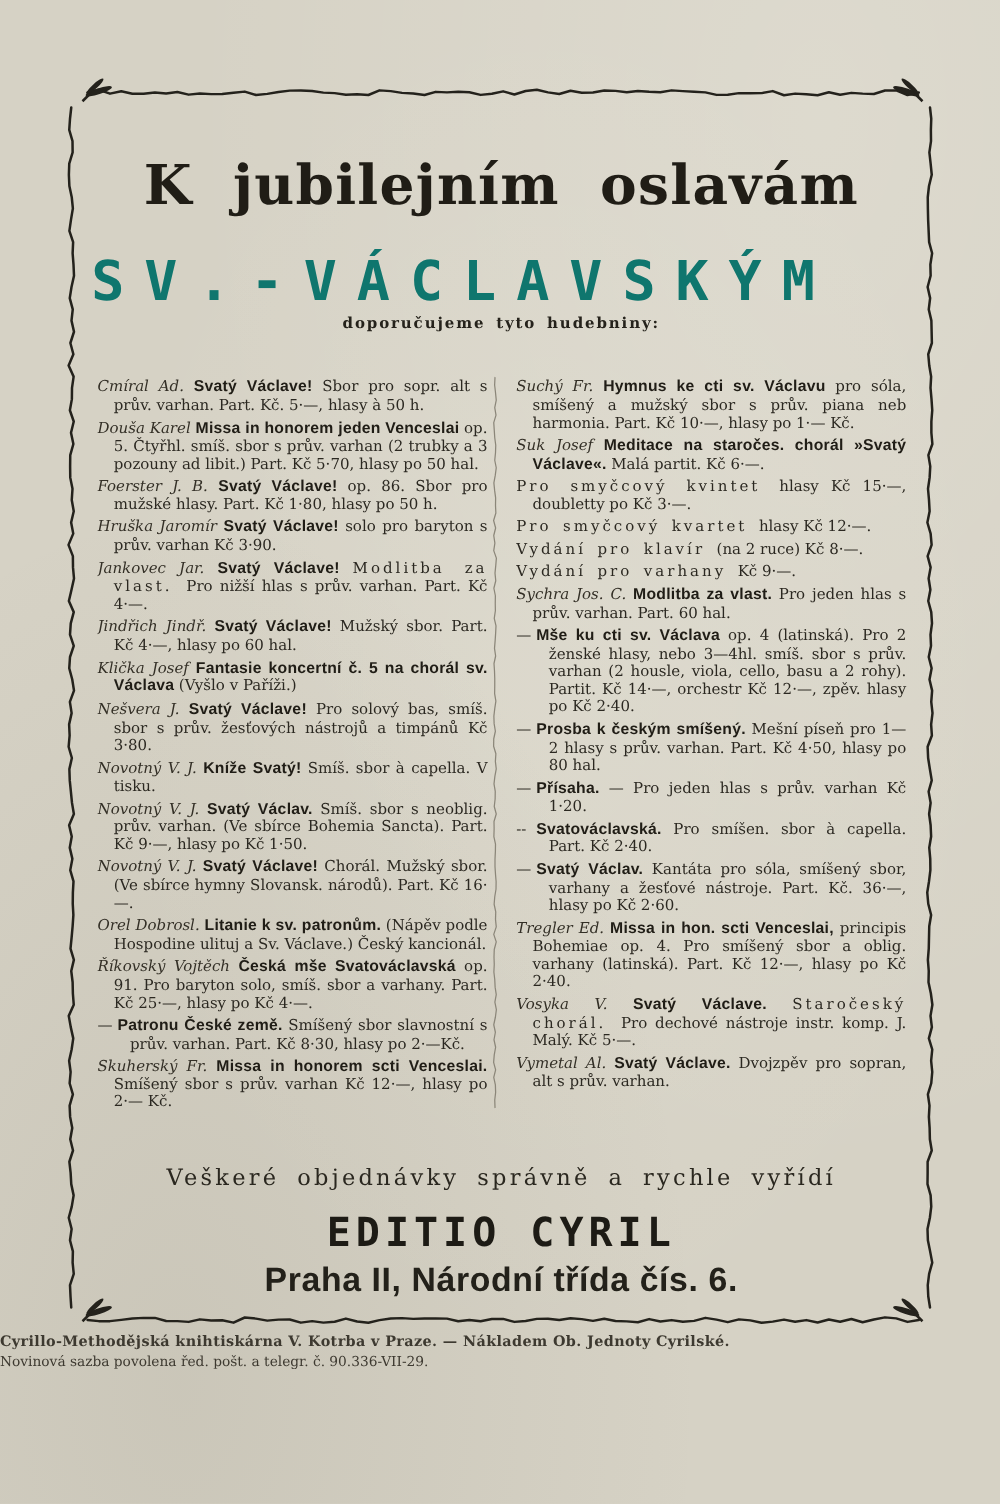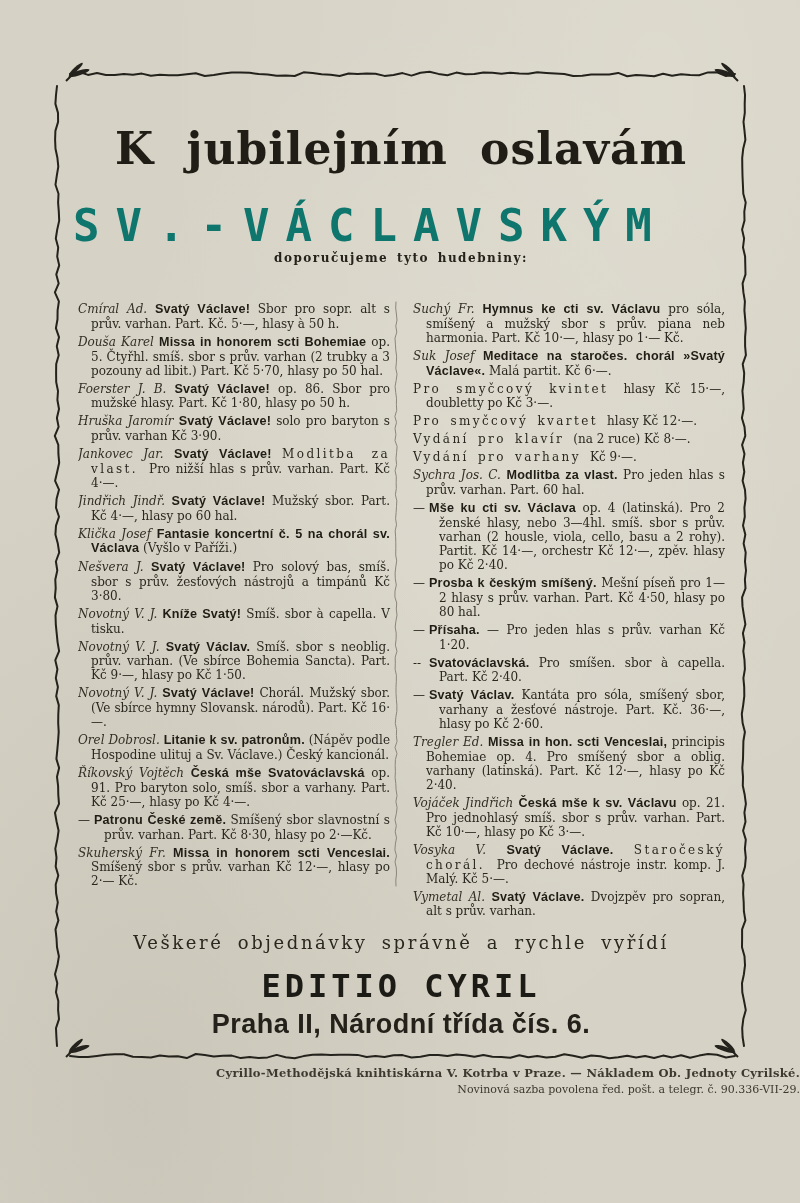--- a/index.html
+++ b/index.html
@@ -50,21 +50,21 @@
   .publisher{
     margin-top:14px;text-align:center;
     font-family:"DejaVu Sans Mono",monospace;font-weight:bold;
     font-size:32px;letter-spacing:4px;color:#1d1b15;
   }
   .address{
     margin-top:4px;text-align:center;
     font-family:Liberation Sans, sans-serif;font-weight:bold;
     font-size:27px;letter-spacing:0.5px;color:#23211a;
   }
-  .imprint{position:absolute;left:0;top:1066px;width:800px;text-align:right;color:#3d3930;}
+  .imprint{position:absolute;left:0;top:1066px;width:800px;text-align:left;color:#3d3930;}
   .imprint-line1{font-size:11.5px;font-weight:bold;letter-spacing:0.3px;}
   .imprint-line2{font-size:11px;margin-top:3px;}
 </style>
 </head>
 <body>
 
 <svg id="frame-svg" class="frame-svg" viewBox="0 0 800 1203" xmlns="http://www.w3.org/2000/svg">
     <path d="M70,74 L79.0,71.8 L88.0,74.9 L97.0,73.0 L105.9,75.0 L114.9,75.0 L123.9,74.0 L132.9,74.8 L141.9,73.6 L150.9,75.7 L159.9,74.8 L168.9,75.3 L177.8,75.2 L186.8,74.2 L195.8,73.3 L204.8,76.0 L213.8,75.1 L222.8,73.6 L231.8,72.5 L240.7,72.4 L249.7,72.8 L258.7,74.1 L267.7,74.5 L276.7,75.8 L285.7,75.4 L294.7,76.0 L303.6,72.3 L312.6,72.9 L321.6,74.3 L330.6,74.8 L339.6,76.0 L348.6,73.5 L357.6,73.9 L366.6,73.4 L375.5,73.8 L384.5,75.9 L393.5,75.0 L402.5,73.1 L411.5,75.6 L420.5,72.8 L429.5,71.8 L438.4,73.9 L447.4,75.2 L456.4,72.6 L465.4,74.2 L474.4,74.0 L483.4,72.4 L492.4,72.7 L501.4,73.8 L510.3,72.8 L519.3,73.4 L528.3,73.8 L537.3,72.3 L546.3,72.9 L555.3,73.4 L564.3,73.9 L573.2,75.9 L582.2,75.8 L591.2,74.5 L600.2,74.6 L609.2,74.5 L618.2,72.9 L627.2,76.2 L636.1,74.9 L645.1,75.4 L654.1,76.2 L663.1,73.8 L672.1,75.8 L681.1,74.3 L690.1,74.9 L699.1,75.2 L708.0,72.4 L717.0,72.3 L726.0,76.0 L735.0,74.0" fill="none" stroke="#24221c" stroke-width="2" stroke-linejoin="round" stroke-linecap="round"></path>
     <path d="M744,86 L745.0,95.0 L744.7,103.9 L744.8,112.9 L743.5,121.9 L744.5,130.9 L745.4,139.8 L743.2,148.8 L742.2,157.8 L742.3,166.7 L742.5,175.7 L742.9,184.7 L743.3,193.7 L745.7,202.6 L744.3,211.6 L744.5,220.6 L742.1,229.6 L744.1,238.5 L743.0,247.5 L745.1,256.5 L745.3,265.4 L745.5,274.4 L742.6,283.4 L743.4,292.4 L744.9,301.3 L744.4,310.3 L745.2,319.3 L745.8,328.2 L745.1,337.2 L745.1,346.2 L745.9,355.2 L742.7,364.1 L744.2,373.1 L743.7,382.1 L742.4,391.0 L743.2,400.0 L743.7,409.0 L741.9,418.0 L744.5,426.9 L745.3,435.9 L742.1,444.9 L744.5,453.9 L742.9,462.8 L744.3,471.8 L742.6,480.8 L745.0,489.7 L745.6,498.7 L744.4,507.7 L744.8,516.7 L743.0,525.6 L745.3,534.6 L743.6,543.6 L745.7,552.5 L745.0,561.5 L746.0,570.5 L744.9,579.5 L745.5,588.4 L742.1,597.4 L742.5,606.4 L743.9,615.3 L745.4,624.3 L742.9,633.3 L744.5,642.3 L743.3,651.2 L744.5,660.2 L744.9,669.2 L743.4,678.1 L744.2,687.1 L744.3,696.1 L743.2,705.1 L741.8,714.0 L742.6,723.0 L744.9,732.0 L743.4,741.0 L743.2,749.9 L743.0,758.9 L742.3,767.9 L743.0,776.8 L742.8,785.8 L744.7,794.8 L745.9,803.8 L744.4,812.7 L745.5,821.7 L743.1,830.7 L745.8,839.6 L744.9,848.6 L745.8,857.6 L745.0,866.6 L742.3,875.5 L743.6,884.5 L743.1,893.5 L743.7,902.4 L743.9,911.4 L745.4,920.4 L742.1,929.4 L742.1,938.3 L742.0,947.3 L744.5,956.3 L745.0,965.3 L743.9,974.2 L742.0,983.2 L742.3,992.2 L744.1,1001.1 L745.8,1010.1 L743.3,1019.1 L742.2,1028.1 L742.6,1037.0 L744.0,1046.0" fill="none" stroke="#24221c" stroke-width="2" stroke-linejoin="round" stroke-linecap="round"></path>
     <path d="M735,1056 L726.0,1057.5 L717.0,1054.7 L708.0,1053.9 L699.1,1055.6 L690.1,1057.8 L681.1,1055.2 L672.1,1057.4 L663.1,1055.6 L654.1,1058.0 L645.1,1056.1 L636.1,1057.4 L627.2,1055.7 L618.2,1057.3 L609.2,1058.2 L600.2,1056.3 L591.2,1055.5 L582.2,1057.7 L573.2,1055.7 L564.3,1054.3 L555.3,1056.7 L546.3,1057.4 L537.3,1056.1 L528.3,1057.2 L519.3,1055.3 L510.3,1057.8 L501.4,1057.1 L492.4,1056.8 L483.4,1055.0 L474.4,1056.7 L465.4,1055.3 L456.4,1054.6 L447.4,1056.0 L438.4,1055.0 L429.5,1055.1 L420.5,1056.8 L411.5,1057.5 L402.5,1055.1 L393.5,1055.2 L384.5,1057.0 L375.5,1056.0 L366.6,1057.0 L357.6,1054.9 L348.6,1054.7 L339.6,1054.8 L330.6,1055.1 L321.6,1054.5 L312.6,1054.8 L303.6,1056.1 L294.7,1058.2 L285.7,1057.2 L276.7,1054.9 L267.7,1057.4 L258.7,1058.1 L249.7,1056.9 L240.7,1058.1 L231.8,1055.6 L222.8,1055.7 L213.8,1056.5 L204.8,1054.9 L195.8,1054.0 L186.8,1058.1 L177.8,1056.2 L168.9,1056.4 L159.9,1055.5 L150.9,1057.5 L141.9,1056.9 L132.9,1056.8 L123.9,1054.3 L114.9,1054.3 L105.9,1054.8 L97.0,1055.9 L88.0,1056.9 L79.0,1056.9 L70.0,1056.0" fill="none" stroke="#24221c" stroke-width="2" stroke-linejoin="round" stroke-linecap="round"></path>
@@ -93,21 +93,21 @@
   </svg>
 
 <div class="sheet">
   <h1 class="main-title">K jubilejním oslavám</h1>
   <div class="big-title">SV.-VÁCLAVSKÝM</div>
   <div class="subtitle">doporučujeme tyto hudebniny:</div>
 
   <div class="columns">
     <div class="col col-left">
         <p class="entry"><span class="seg-author">Cmíral Ad. </span><span class="seg-title">Svatý Václave! </span><span class="seg-text">Sbor pro sopr. alt s prův. varhan. Part. Kč. 5·—, hlasy à 50 h.</span></p>
-        <p class="entry"><span class="seg-author">Douša Karel </span><span class="seg-title">Missa in honorem scti Bohemiae </span><span class="seg-text">op. 5. Čtyřhl. smíš. sbor s prův. varhan (2 trubky a 3 pozouny ad libit.) Part. Kč 5·70, hlasy po 50 hal.</span></p>
+        <p class="entry"><span class="seg-author">Douša Karel </span><span class="seg-title">Missa in honorem jeden Venceslai </span><span class="seg-text">op. 5. Čtyřhl. smíš. sbor s prův. varhan (2 trubky a 3 pozouny ad libit.) Part. Kč 5·70, hlasy po 50 hal.</span></p>
         <p class="entry"><span class="seg-author">Foerster J. B. </span><span class="seg-title">Svatý Václave! </span><span class="seg-text">op. 86. Sbor pro mužské hlasy. Part. Kč 1·80, hlasy po 50 h.</span></p>
         <p class="entry"><span class="seg-author">Hruška Jaromír </span><span class="seg-title">Svatý Václave! </span><span class="seg-text">solo pro baryton s prův. varhan Kč 3·90.</span></p>
         <p class="entry"><span class="seg-author">Jankovec Jar. </span><span class="seg-title">Svatý Václave! </span><span class="seg-spaced">Modlitba za vlast. </span><span class="seg-text">Pro nižší hlas s prův. varhan. Part. Kč 4·—.</span></p>
         <p class="entry"><span class="seg-author">Jindřich Jindř. </span><span class="seg-title">Svatý Václave! </span><span class="seg-text">Mužský sbor. Part. Kč 4·—, hlasy po 60 hal.</span></p>
         <p class="entry"><span class="seg-author">Klička Josef </span><span class="seg-title">Fantasie koncertní č. 5 na chorál sv. Václava </span><span class="seg-text">(Vyšlo v Paříži.)</span></p>
         <p class="entry"><span class="seg-author">Nešvera J. </span><span class="seg-title">Svatý Václave! </span><span class="seg-text">Pro solový bas, smíš. sbor s prův. žesťových nástrojů a timpánů Kč 3·80.</span></p>
         <p class="entry"><span class="seg-author">Novotný V. J. </span><span class="seg-title">Kníže Svatý! </span><span class="seg-text">Smíš. sbor à capella. V tisku.</span></p>
         <p class="entry"><span class="seg-author">Novotný V. J. </span><span class="seg-title">Svatý Václav. </span><span class="seg-text">Smíš. sbor s neoblig. prův. varhan. (Ve sbírce Bohemia Sancta). Part. Kč 9·—, hlasy po Kč 1·50.</span></p>
         <p class="entry"><span class="seg-author">Novotný V. J. </span><span class="seg-title">Svatý Václave! </span><span class="seg-text">Chorál. Mužský sbor. (Ve sbírce hymny Slovansk. národů). Part. Kč 16·—.</span></p>
         <p class="entry"><span class="seg-author">Orel Dobrosl. </span><span class="seg-title">Litanie k sv. patronům. </span><span class="seg-text">(Nápěv podle Hospodine ulituj a Sv. Václave.) Český kancionál.</span></p>
@@ -122,21 +122,20 @@
         <p class="entry"><span class="seg-spaced">Pro smyčcový kvartet </span><span class="seg-text">hlasy Kč 12·—.</span></p>
         <p class="entry"><span class="seg-spaced">Vydání pro klavír </span><span class="seg-text">(na 2 ruce) Kč 8·—.</span></p>
         <p class="entry"><span class="seg-spaced">Vydání pro varhany </span><span class="seg-text">Kč 9·—.</span></p>
         <p class="entry"><span class="seg-author">Sychra Jos. C. </span><span class="seg-title">Modlitba za vlast. </span><span class="seg-text">Pro jeden hlas s prův. varhan. Part. 60 hal.</span></p>
         <p class="entry dash"><span class="seg-dashmark">— </span><span class="seg-title">Mše ku cti sv. Václava </span><span class="seg-text">op. 4 (latinská). Pro 2 ženské hlasy, nebo 3—4hl. smíš. sbor s prův. varhan (2 housle, viola, cello, basu a 2 rohy). Partit. Kč 14·—, orchestr Kč 12·—, zpěv. hlasy po Kč 2·40.</span></p>
         <p class="entry dash"><span class="seg-dashmark">— </span><span class="seg-title">Prosba k českým smíšený. </span><span class="seg-text">Mešní píseň pro 1—2 hlasy s prův. varhan. Part. Kč 4·50, hlasy po 80 hal.</span></p>
         <p class="entry dash"><span class="seg-dashmark">— </span><span class="seg-title">Přísaha. </span><span class="seg-text">— Pro jeden hlas s prův. varhan Kč 1·20.</span></p>
         <p class="entry dash"><span class="seg-dashmark">-- </span><span class="seg-title">Svatováclavská. </span><span class="seg-text">Pro smíšen. sbor à capella. Part. Kč 2·40.</span></p>
         <p class="entry dash"><span class="seg-dashmark">— </span><span class="seg-title">Svatý Václav. </span><span class="seg-text">Kantáta pro sóla, smíšený sbor, varhany a žesťové nástroje. Part. Kč. 36·—, hlasy po Kč 2·60.</span></p>
         <p class="entry"><span class="seg-author">Tregler Ed. </span><span class="seg-title">Missa in hon. scti Venceslai, </span><span class="seg-text">principis Bohemiae op. 4. Pro smíšený sbor a oblig. varhany (latinská). Part. Kč 12·—, hlasy po Kč 2·40.</span></p>
-        <p class="entry"><span class="seg-author">Vojáček Jindřich </span><span class="seg-title">Česká mše k sv. Václavu </span><span class="seg-text">op. 21. Pro jednohlasý smíš. sbor s prův. varhan. Part. Kč 10·—, hlasy po Kč 3·—.</span></p>
         <p class="entry"><span class="seg-author">Vosyka V. </span><span class="seg-title">Svatý Václave. </span><span class="seg-spaced">Staročeský chorál. </span><span class="seg-text">Pro dechové nástroje instr. komp. J. Malý. Kč 5·—.</span></p>
         <p class="entry"><span class="seg-author">Vymetal Al. </span><span class="seg-title">Svatý Václave. </span><span class="seg-text">Dvojzpěv pro sopran, alt s prův. varhan.</span></p>
       </div>
   </div>
 
   <div class="order-line">Veškeré objednávky správně a rychle vyřídí</div>
   <div class="publisher">EDITIO CYRIL</div>
   <div class="address">Praha II, Národní třída čís. 6.</div>
 </div>
 

